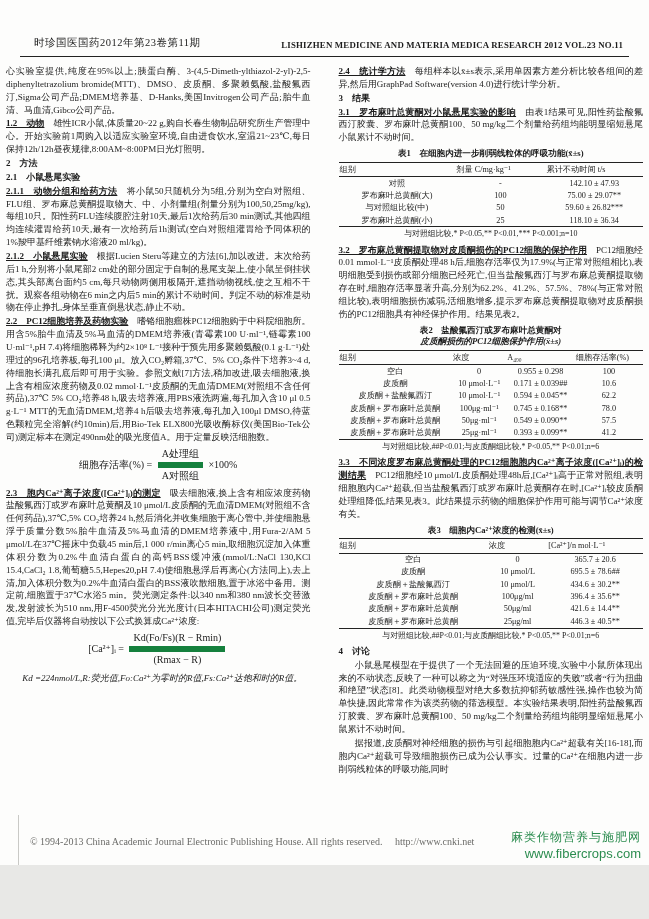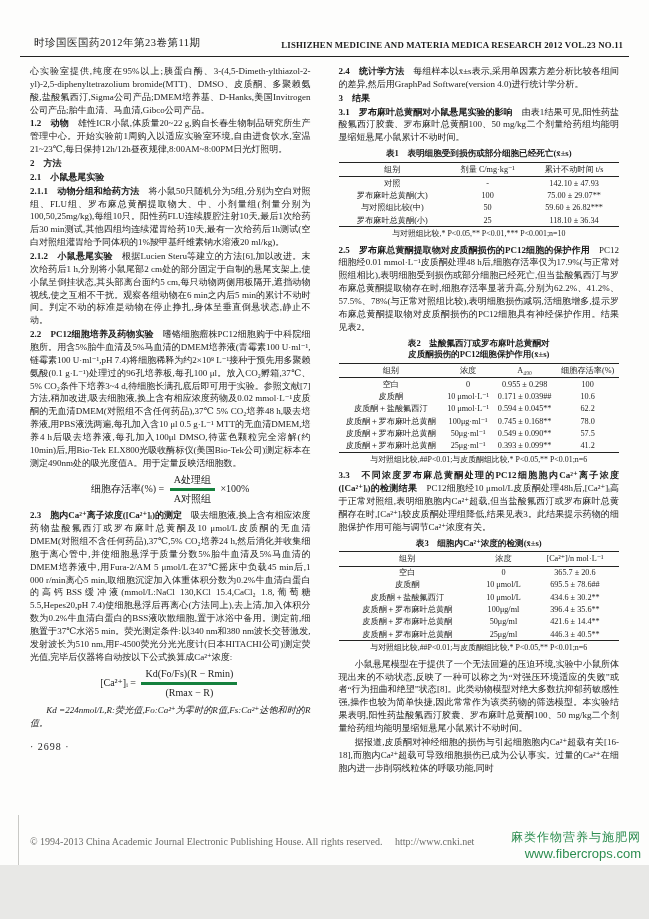--- a/index.html
+++ b/index.html
@@ -10,41 +10,41 @@
     font-family:"Liberation Serif","DejaVu Serif",serif;
   }
   .pg-header {
     display:flex; justify-content:space-between; align-items:flex-end;
     padding:36px 26px 6px 34px;
   }
   .hdr-cn { font-size:10.5px; letter-spacing:0.5px; }
   .hdr-en { font-size:8.8px; font-weight:bold; letter-spacing:0.2px; }
   .hdr-rule { border:none; border-top:1.6px solid #222; margin:0 20px 8px 20px; }
   .columns {
-    display:flex; gap:28px; padding:0 30px; height:794px; overflow:hidden;
+    display:flex; gap:28px; padding:0 6px; height:794px; overflow:hidden;
   }
   .col { flex:1 1 0; font-size:9px; line-height:1.43; text-align:justify; }
   .col p { margin-bottom:1px; }
   p.ind { text-indent:1.8em; }
-  .h { font-weight:bold; }
+  .h { font-weight:bold;text-decoration:underline; }
   .h-line { font-weight:bold; margin-top:1px; }
   .formula { text-align:center; margin:3px 0 3px 0; font-size:10px; }
   .frac { display:inline-block; vertical-align:middle; text-align:center; margin:0 3px; }
-  .frac .num { display:block; border-bottom:3px solid #15803d; padding:0 4px 1px 4px; }
+  .frac .num { display:block; border-bottom:6px solid #15803d; padding:0 4px 1px 4px; }
   .frac .den { display:block; padding-top:1px; }
   .kd-note { margin-top:4px; text-indent:1.8em;font-style:italic; }
   .page-no { margin-top:10px; font-size:10px; letter-spacing:1px; }
   .tbl-title { text-align:center; font-size:8.6px; font-weight:bold; margin:4px 6px 2px 6px; line-height:1.35; }
-  .tbl-title .sub { display:block; font-weight:bold; }
+  .tbl-title .sub { display:block; font-weight:bold;font-style:italic; }
   table.paper-table {
     width:100%; border-collapse:collapse; font-size:8.2px; line-height:1.38;
     border-top:1.4px solid #222; border-bottom:1.4px solid #222; margin-bottom:1px;
   }
   table.paper-table th {
-    font-weight:normal; border-bottom:0.8px solid #222; padding:1px 1px; text-align:center; white-space:nowrap;
+    font-weight:normal; border-bottom:0.8px solid #222; padding:1px 1px; white-space:nowrap;
   }
   table.paper-table td { padding:0.5px 1px; text-align:center; white-space:nowrap; }
   .tbl-note { font-size:7.9px; margin:1px 0 4px 0; text-align:center; white-space:nowrap; }
   .pg-footer {
     position:absolute; left:0; right:0; bottom:0; height:44px;
   }
   .scan-edge { position:absolute; left:18px; bottom:0; height:50px; width:1px; background:#c9c9c6; }
   .copyright {
     position:absolute; left:30px; bottom:16px; font-size:10px; color:#6b6b68; white-space:nowrap;
   }
@@ -80,29 +80,28 @@
         <span>细胞存活率(%) =</span>
         <span class="frac"><span class="num">A处理组</span><span class="den">A对照组</span></span>
         <span>×100%</span>
       </div>
       <p><span class="h">2.3　胞内Ca²⁺离子浓度([Ca²⁺]ᵢ)的测定</span>　<span>吸去细胞液,换上含有相应浓度药物盐酸氟西汀或罗布麻叶总黄酮及10 μmol/L皮质酮的无血清DMEM(对照组不含任何药品),37℃,5% CO₂培养24 h,然后消化并收集细胞于离心管中,并使细胞悬浮于质量分数5%胎牛血清及5%马血清的DMEM培养液中,用Fura-2/AM 5 μmol/L在37℃摇床中负载45 min后,1 000 r/min离心5 min,取细胞沉淀加入体重体积分数为0.2%牛血清白蛋白的高钙BSS缓冲液(mmol/L:NaCl 130,KCl 15.4,CaCl₂ 1.8,葡萄糖5.5,Hepes20,pH 7.4)使细胞悬浮后再离心(方法同上),去上清,加入体积分数为0.2%牛血清白蛋白的BSS液吹散细胞,置于冰浴中备用。测定前,细胞置于37℃水浴5 min。荧光测定条件:以340 nm和380 nm波长交替激发,发射波长为510 nm,用F-4500荧光分光光度计(日本HITACHI公司)测定荧光值,完毕后仪器将自动按以下公式换算成Ca²⁺浓度:</span></p>
       <div class="formula">
         <span>[Ca²⁺]ᵢ =</span>
         <span class="frac"><span class="num">Kd(Fo/Fs)(R − Rmin)</span><span class="den">(Rmax − R)</span></span>
       </div>
       <p class="kd-note">Kd =224nmol/L,R:荧光值,Fo:Ca²⁺为零时的R值,Fs:Ca²⁺达饱和时的R值。</p>
-      <p class="page-no">· 2698 ·</p>
     </div>
 
     <div class="col">
       <p><span class="h">2.4　统计学方法</span>　<span>每组样本以x̄±s表示,采用单因素方差分析比较各组间的差异,然后用GraphPad Software(version 4.0)进行统计学分析。</span></p>
       <p class="h-line">3　结果</p>
       <p><span class="h">3.1　罗布麻叶总黄酮对小鼠悬尾实验的影响</span>　<span>由表1结果可见,阳性药盐酸氟西汀胶囊、罗布麻叶总黄酮100、50 mg/kg二个剂量给药组均能明显缩短悬尾小鼠累计不动时间。</span></p>
 
-      <div class="tbl-title">表1　表明细胞受到损伤或部分细胞已经死亡(x̄±s)</div>
+      <div class="tbl-title">表1　在细胞内进一步削弱线粒体的呼吸功能(x̄±s)</div>
       <table class="paper-table">
         <thead>
           <tr>
             <th>组别</th>
             <th>剂量 C/mg·kg⁻¹</th>
             <th>累计不动时间 t/s</th>
           </tr>
         </thead>
         <tbody>
           <tr>
@@ -122,21 +121,21 @@
             </tr>
           <tr>
               <td>罗布麻叶总黄酮(小)</td>
               <td>25</td>
               <td>118.10 ± 36.34</td>
             </tr>
         </tbody>
       </table>
       <div class="tbl-note">与对照组比较,* P&lt;0.05,** P&lt;0.01,*** P&lt;0.001;n=10</div>
 
-      <p><span class="h">2.5　罗布麻总黄酮提取物对皮质酮损伤的PC12细胞的保护作用</span>　<span>PC12细胞经0.01 mmol·L⁻¹皮质酮处理48 h后,细胞存活率仅为17.9%(与正常对照组相比),表明细胞受到损伤或部分细胞已经死亡,但当盐酸氟西汀与罗布麻总黄酮提取物存在时,细胞存活率显著升高,分别为62.2%、41.2%、57.5%、78%(与正常对照组比较),表明细胞损伤减弱,活细胞增多,提示罗布麻总黄酮提取物对皮质酮损伤的PC12细胞具有神经保护作用。结果见表2。</span></p>
+      <p><span class="h">3.2　罗布麻总黄酮提取物对皮质酮损伤的PC12细胞的保护作用</span>　<span>PC12细胞经0.01 mmol·L⁻¹皮质酮处理48 h后,细胞存活率仅为17.9%(与正常对照组相比),表明细胞受到损伤或部分细胞已经死亡,但当盐酸氟西汀与罗布麻总黄酮提取物存在时,细胞存活率显著升高,分别为62.2%、41.2%、57.5%、78%(与正常对照组比较),表明细胞损伤减弱,活细胞增多,提示罗布麻总黄酮提取物对皮质酮损伤的PC12细胞具有神经保护作用。结果见表2。</span></p>
 
       <div class="tbl-title">
         <span>表2　盐酸氟西汀或罗布麻叶总黄酮对</span>
         <span class="sub">皮质酮损伤的PC12细胞保护作用(x̄±s)</span>
       </div>
       <table class="paper-table">
         <thead>
           <tr>
             <th>组别</th>
             <th>浓度</th>
@@ -224,20 +223,21 @@
             </tr>
           <tr>
               <td>皮质酮＋罗布麻叶总黄酮</td>
               <td>25μg/ml</td>
               <td>446.3 ± 40.5**</td>
             </tr>
         </tbody>
       </table>
       <div class="tbl-note">与对照组比较,##P&lt;0.01;与皮质酮组比较,* P&lt;0.05,** P&lt;0.01;n=6</div>
 
+      <p class="h-line">4　讨论</p>
       <p class="ind">小鼠悬尾模型在于提供了一个无法回避的压迫环境,实验中小鼠所体现出来的不动状态,反映了一种可以称之为“对强压环境适应的失败”或者“行为扭曲和绝望”状态[8]。此类动物模型对绝大多数抗抑郁药敏感性强,操作也较为简单快捷,因此常常作为该类药物的筛选模型。本实验结果表明,阳性药盐酸氟西汀胶囊、罗布麻叶总黄酮100、50 mg/kg二个剂量给药组均能明显缩短悬尾小鼠累计不动时间。</p>
       <p class="ind">据报道,皮质酮对神经细胞的损伤与引起细胞胞内Ca²⁺超载有关[16-18],而胞内Ca²⁺超载可导致细胞损伤已成为公认事实。过量的Ca²⁺在细胞内进一步削弱线粒体的呼吸功能,同时</p>
     </div>
 
   </div>
 
   <div class="pg-footer">
     <div class="scan-edge"></div>
     <div class="copyright">
       <span>© 1994-2013 China Academic Journal Electronic Publishing House. All rights reserved.</span>　

